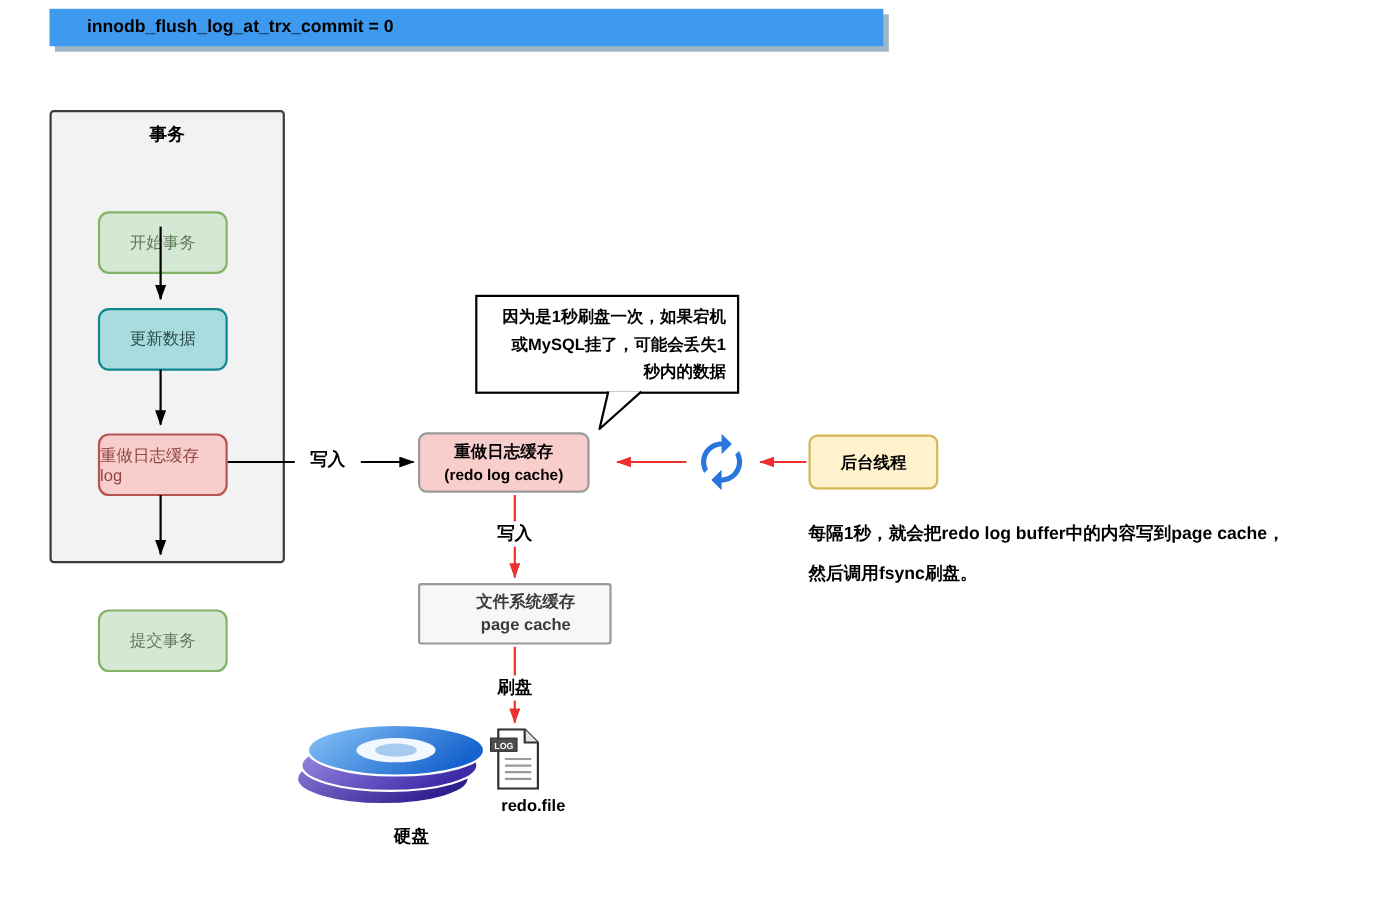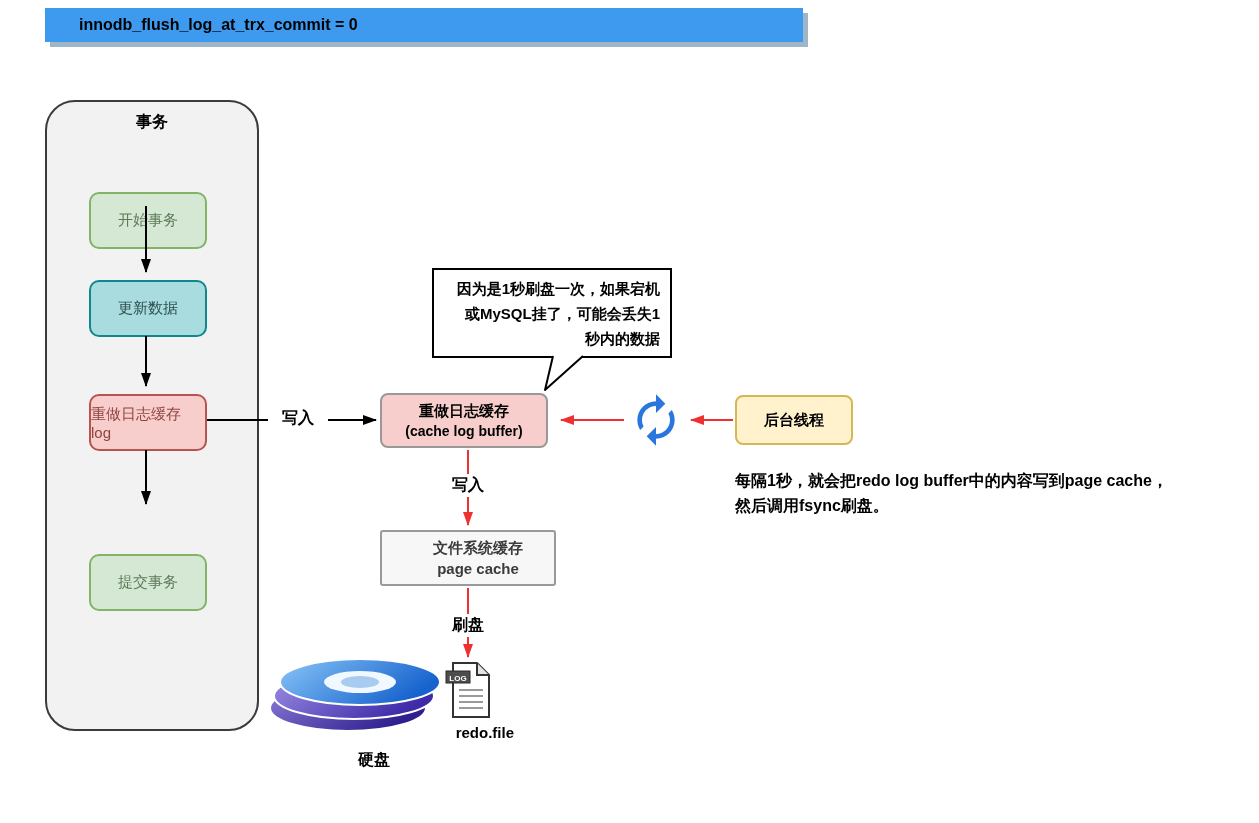--- a/index.html
+++ b/index.html
@@ -15,50 +15,50 @@
   }
   *{margin:0;padding:0;box-sizing:border-box;}
   body{background:#fff;font-family:"Liberation Sans","DejaVu Sans",sans-serif;}
   .canvas{position:relative;width:1259px;height:823px;background:#fff;overflow:hidden;}
 
   .banner{position:absolute;left:45px;top:8px;width:758px;height:34px;
     background:var(--banner-fill);box-shadow:5px 5px 0 var(--banner-shadow);
     display:flex;align-items:center;padding-left:34px;}
   .banner span{font-size:16px;font-weight:bold;color:#000;}
 
-  .tx-container{position:absolute;left:45px;top:100px;width:214px;height:631px;
-    background:var(--container-fill);border:2px solid var(--container-border);border-radius:30px;}
+  .tx-container{position:absolute;left:45px;top:100px;width:214px;height:412px;
+    background:var(--container-fill);border:2px solid var(--container-border);border-radius:4px;}
   .tx-title{position:absolute;top:10px;left:0;width:100%;text-align:center;
     font-size:16px;font-weight:bold;color:#000;}
 
   .node{position:absolute;width:118px;height:57px;border-radius:10px;border:2px solid;
     display:flex;align-items:center;justify-content:center;font-size:15px;}
   .node.green{background:var(--green-fill);border-color:var(--green-border);color:var(--green-text);margin-top:42px;}
   .node.teal{background:var(--teal-fill);border-color:var(--teal-border);color:var(--teal-text);}
   .node.pink{background:var(--pink-fill);border-color:var(--pink-border);color:var(--pink-text);}
 
   .twoline{position:absolute;display:flex;flex-direction:column;align-items:center;
     justify-content:center;line-height:21px;font-weight:bold;}
-  .redo-box{left:380px;top:393px;width:168px;height:55px;background:var(--pink-fill);
+  .redo-box{left:380px;top:393px;width:156px;height:55px;background:var(--pink-fill);
     border:2px solid var(--buffer-border);border-radius:8px;color:#000;}
   .redo-box .l1{font-size:15px;} .redo-box .l2{font-size:14px;}
   .cache-box{left:380px;top:530px;width:176px;height:56px;background:var(--gray-fill);
     border:2px solid var(--gray-border);border-radius:3px;color:#3B3B3B;}
   .cache-box .l1,.cache-box .l2{font-size:15px;margin-left:20px;}
   .thread-box{position:absolute;left:735px;top:395px;width:118px;height:50px;
     background:var(--yellow-fill);border:2px solid var(--yellow-border);border-radius:8px;
     display:flex;align-items:center;justify-content:center;
     font-size:15px;font-weight:bold;color:#000;}
 
   .callout{position:absolute;left:432px;top:268px;width:240px;height:90px;background:#fff;
     border:2px solid #000;padding:6px 10px;font-size:15px;font-weight:bold;color:#000;
     line-height:25px;white-space:pre-line;z-index:1;text-align:right;}
 
   .note{position:absolute;left:735px;top:468px;width:520px;font-size:16px;font-weight:bold;
-    color:#000;line-height:25px;white-space:pre-line;}
+    color:#000;line-height:36px;white-space:pre-line;}
 
   .edge-label{position:absolute;background:#fff;font-size:16px;font-weight:bold;color:#000;
     text-align:center;z-index:6;padding:1px 2px;}
 
   .caption{position:absolute;font-weight:bold;color:#000;text-align:right;z-index:6;}
 
   .overlay{position:absolute;left:0;top:0;width:1259px;height:823px;z-index:5;pointer-events:none;}
   .icon-abs{position:absolute;z-index:4;}
   svg text{font-family:"Liberation Sans","DejaVu Sans",sans-serif;}
 </style>
@@ -86,21 +86,21 @@
       <span>提交事务</span>
     </div>
   </div>
 
   <div class="callout">因为是1秒刷盘一次，如果宕机
 或MySQL挂了，可能会丢失1
 秒内的数据</div>
 
   <div class="twoline redo-box">
     <span class="l1">重做日志缓存</span>
-    <span class="l2">(cache log buffer)</span>
+    <span class="l2">(redo log cache)</span>
   </div>
 
   <div class="twoline cache-box">
     <span class="l1">文件系统缓存</span>
     <span class="l2">page cache</span>
   </div>
 
   <div class="thread-box">
     <span>后台线程</span>
   </div>

